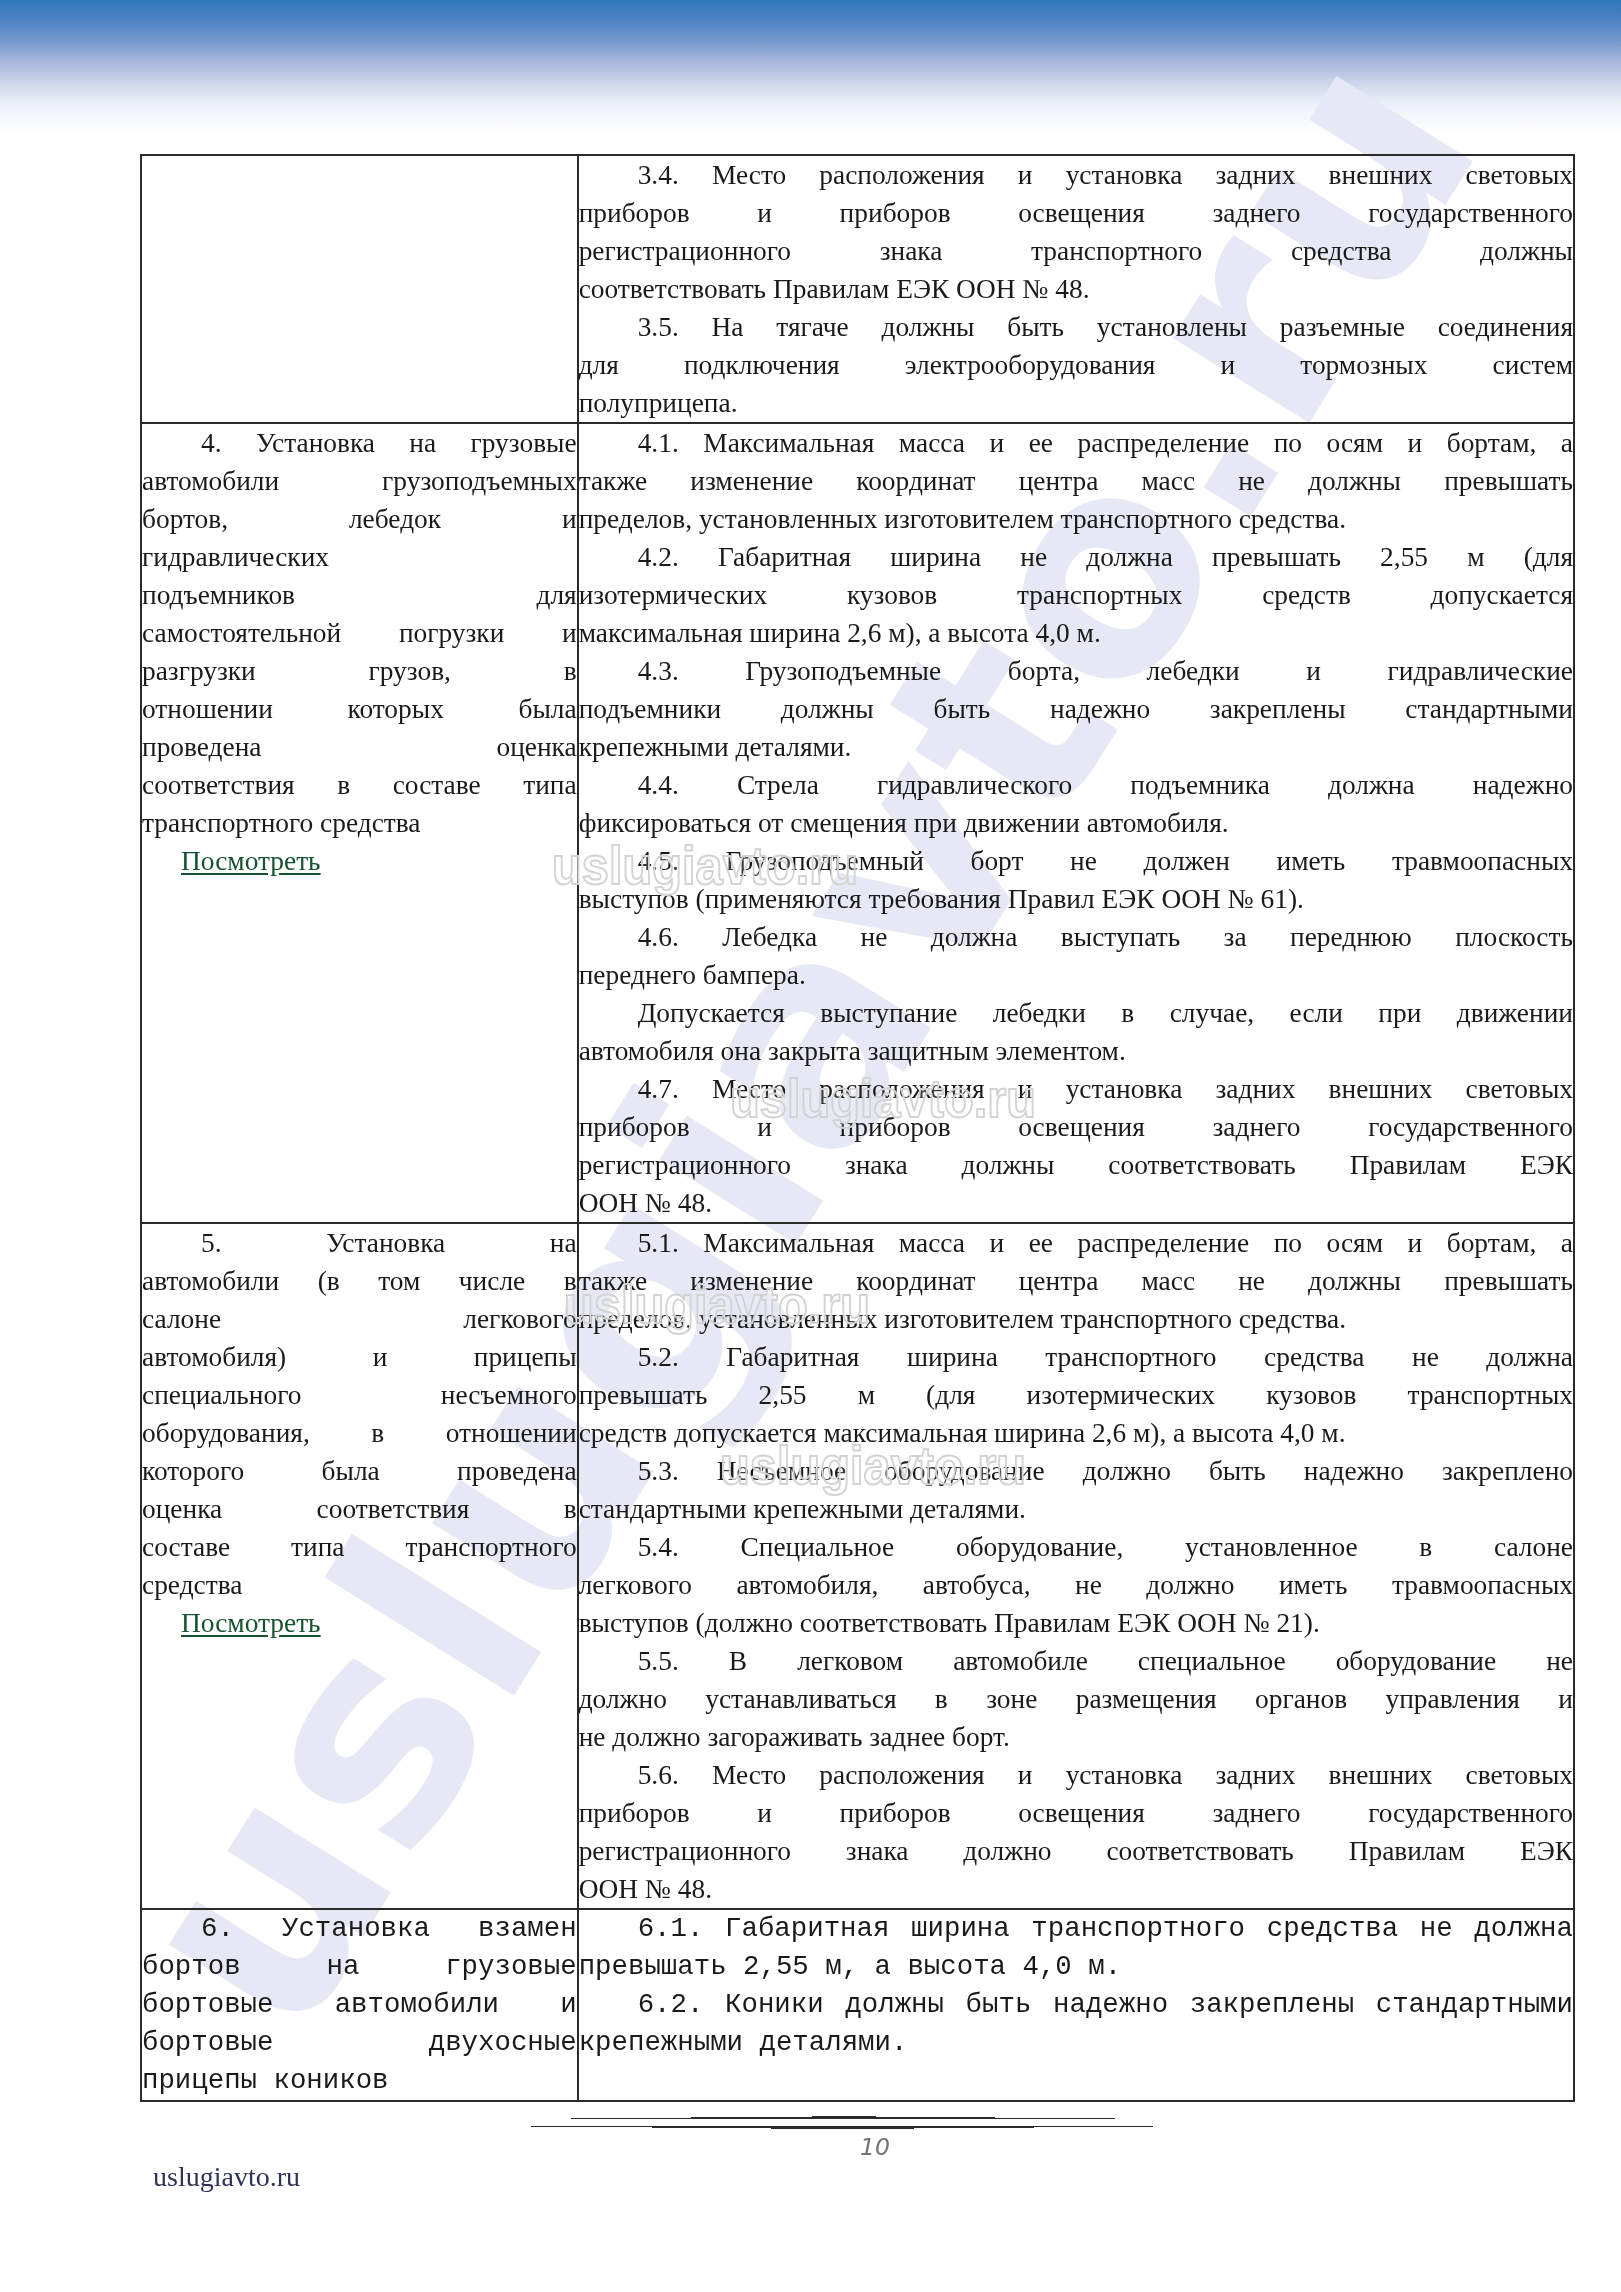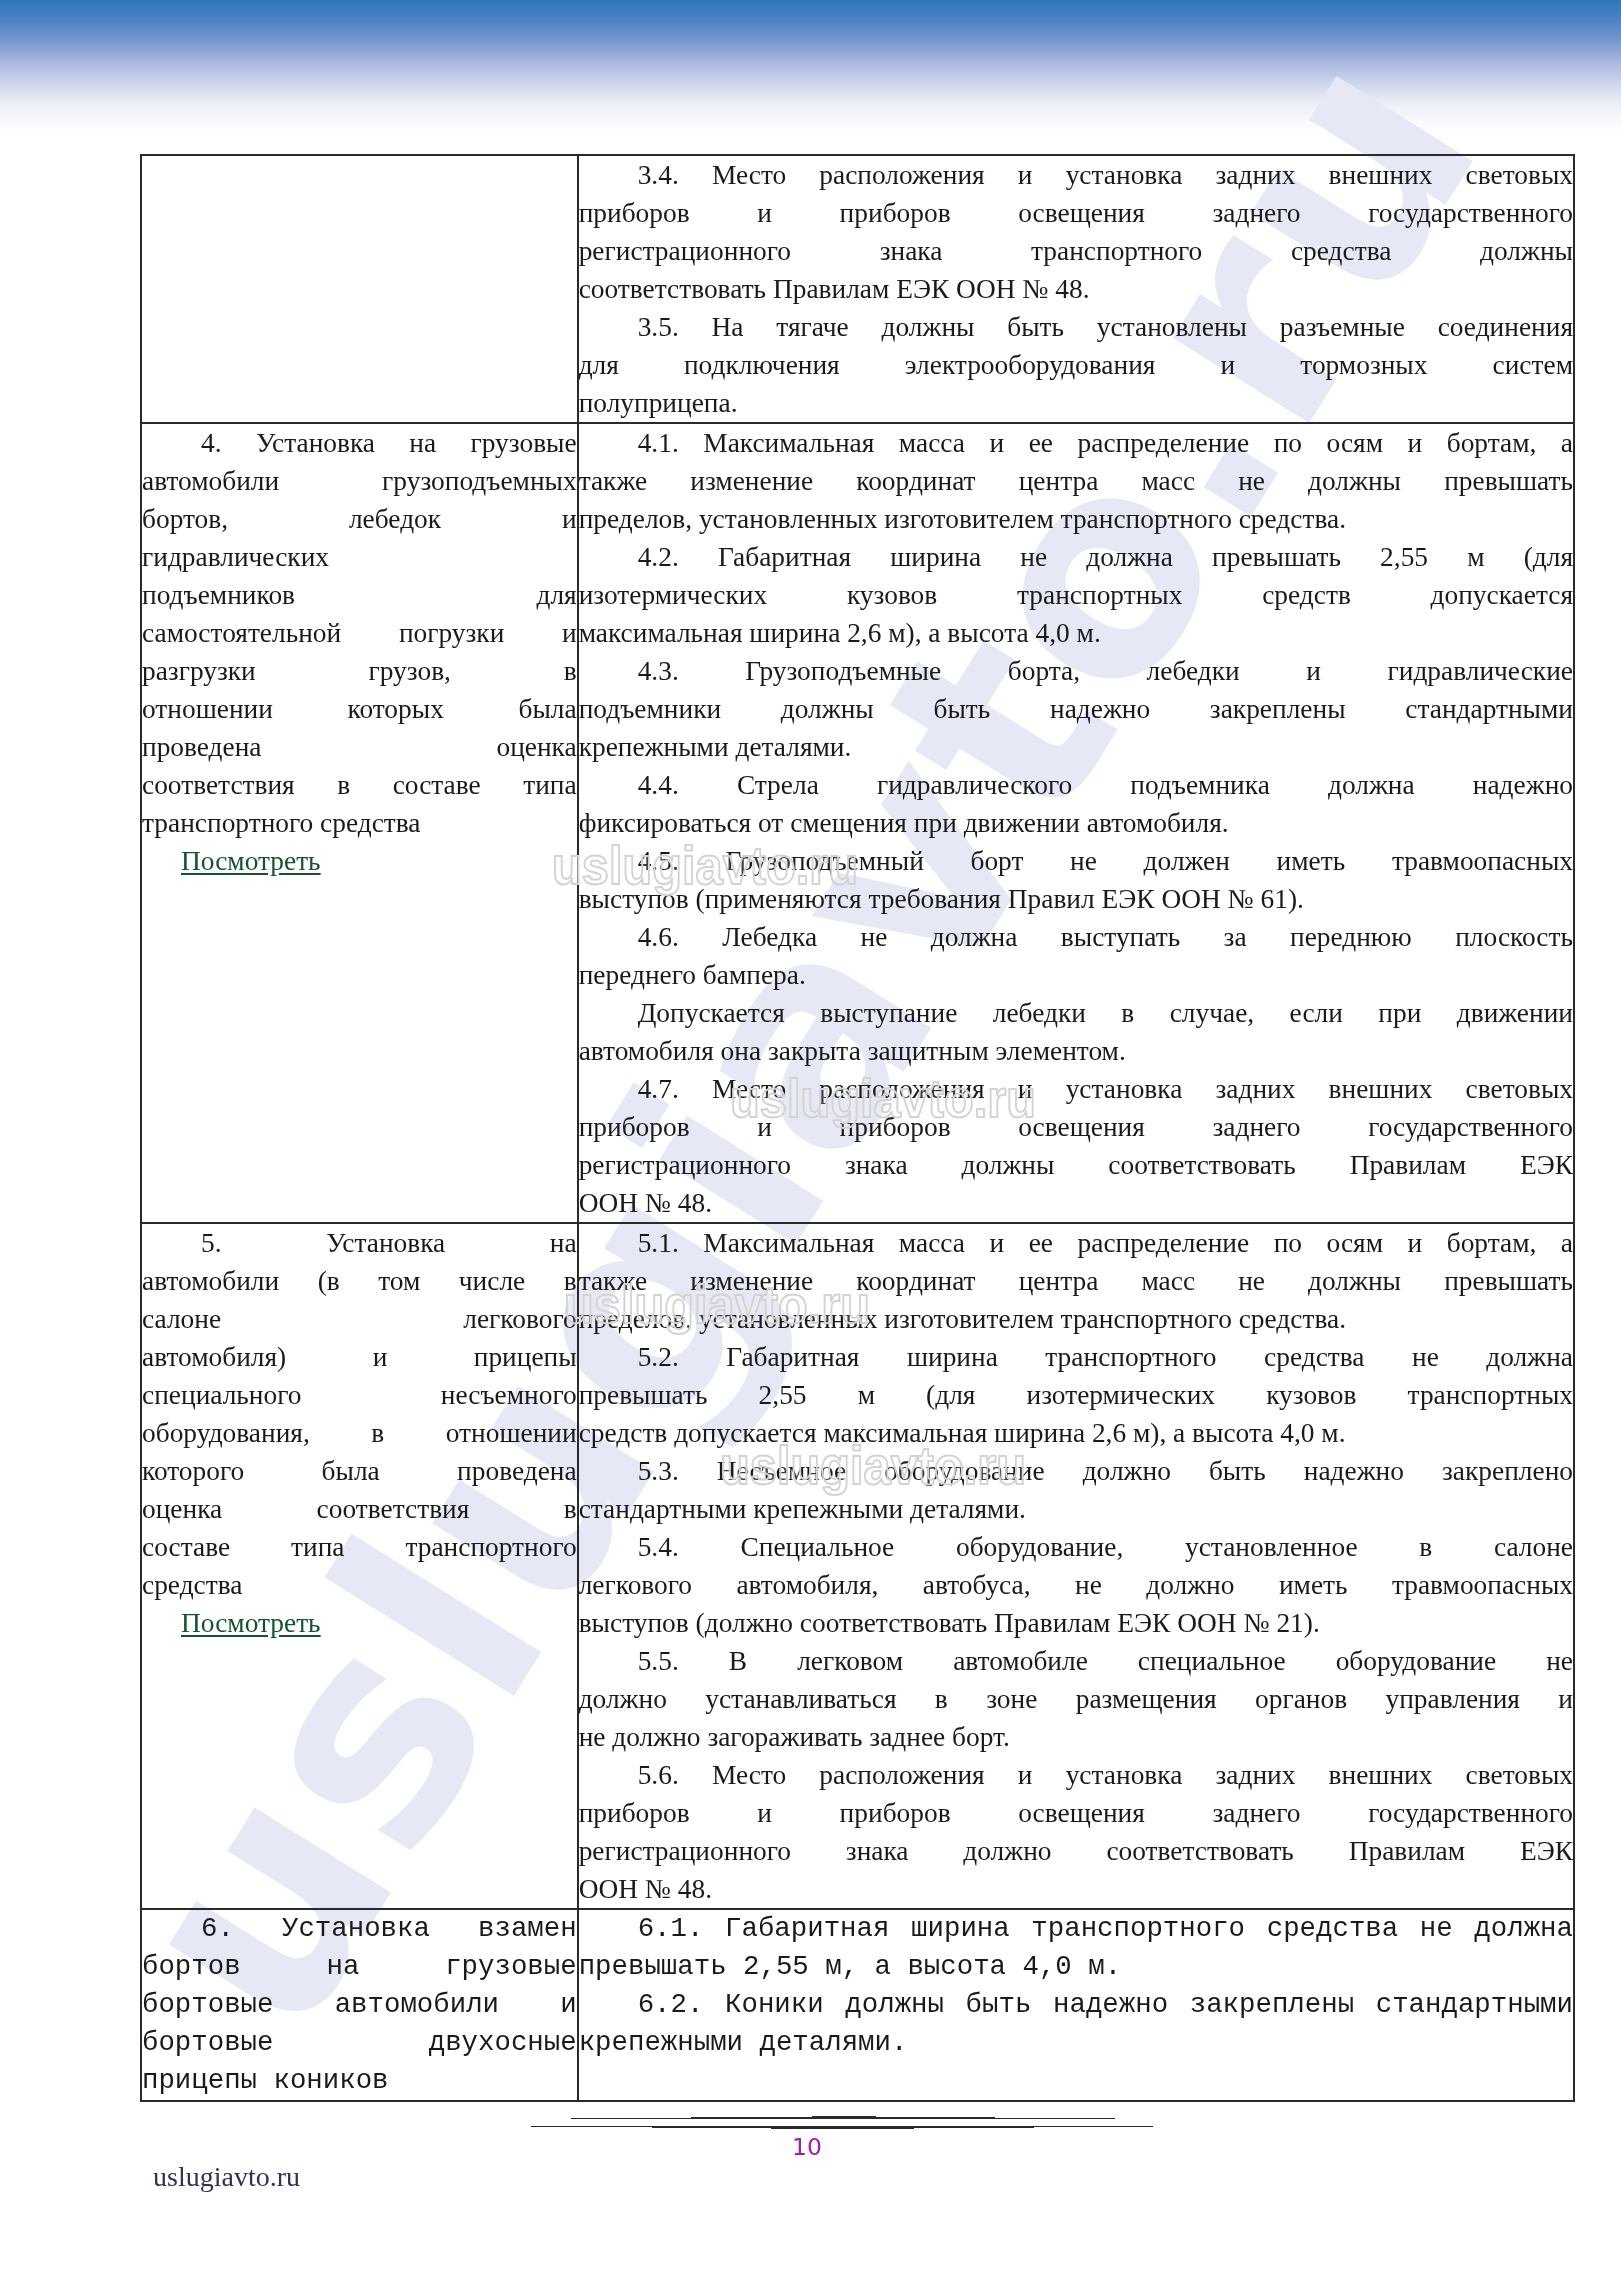--- a/index.html
+++ b/index.html
@@ -52,22 +52,22 @@
     font-size: 27.4px; line-height: 38px; height: 38px; padding-left: 39px;
   }
   .link a { color: #14532d; text-decoration: underline; text-underline-offset: 2.9px; cursor: pointer; }
   .row1 td { height: 259px; }
   .row2 td { height: 785px; border-radius: 29px; }
   .row3 td { height: 672px; border-radius: 23px; }
   .row4 td { height: 183px; font-family: Liberation Mono, monospace; }
   .footer-rules { position: absolute; left: 0; top: 0; z-index: 1; }
   .rule { position: absolute; background: #2a2a2a; }
   .page-number {
-    position: absolute; left: 792px; top: 2133px; width: 98px; text-align: left;
-    font-family: "DejaVu Sans", sans-serif; font-size: 23.5px; color: #a21caf;
+    position: absolute; left: 792px; top: 2133px; width: 98px; text-align: right;
+    font-family: "DejaVu Sans", sans-serif; font-size: 23.5px; color: #737373; font-style: italic;
   }
   .site-footer {
     position: absolute; left: 153px; top: 2161px;
     font-family: "Liberation Serif", serif; font-size: 28px; color: #2f3358;
   }
 </style>
 </head>
 <body>
 
 <div class="header-band"></div>

